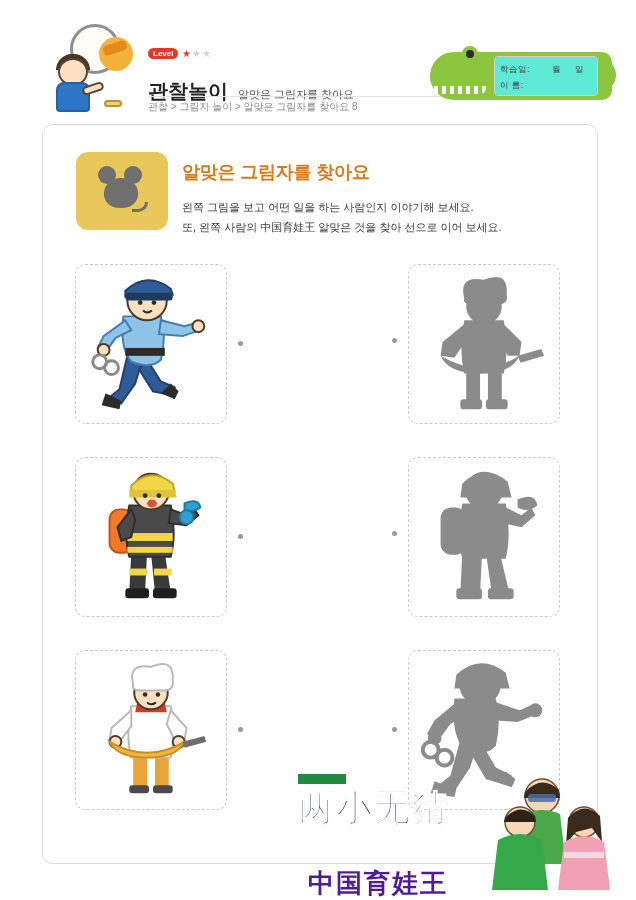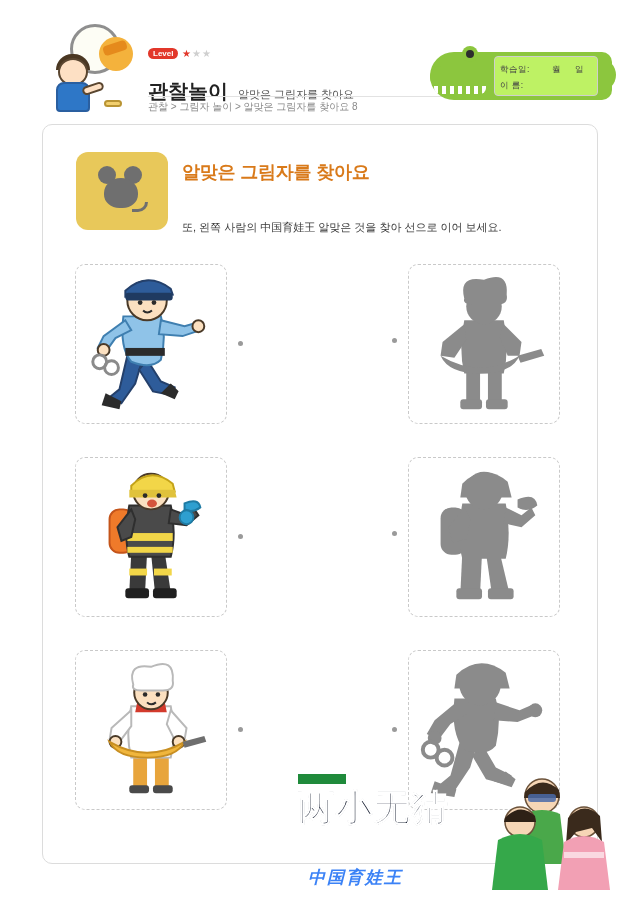--- a/index.html
+++ b/index.html
@@ -173,21 +173,21 @@
     position:absolute;
     left:160px; top:14px;
     width:26px; height:34px;
     background:#8cc63e;
     border-radius: 0 30px 30px 0;
   }
   .name-box {
     position:absolute;
     left:64px; top:12px;
     width:104px; height:40px;
-    background:#bef264;
+    background:#5eead4;
     border:1px solid #cfcfcf;
     border-radius:4px;
     padding:4px 5px;
   }
   .name-line { font-size:8.5px; color:#444; line-height:16px; letter-spacing:0.5px; }
   .name-line .gap { display:inline-block; width:22px; }
 
   
   .sheet {
     position:absolute;
@@ -309,23 +309,22 @@
     -webkit-text-stroke: 1px #ffffff;
   }
   .wm-blue {
     position:absolute; left:8px; top:54px;
     font-size:36px; font-weight:bold; color:#2f2fcf;
     letter-spacing:1px;
     -webkit-text-stroke: 1px #ffffff;
   }
   .wm-black {
     position:absolute; left:18px; top:96px;
-    font-size:17px; font-weight:bold; color:#3b82f6;
+    font-size:26px; font-weight:bold; color:#4c1d95;
     letter-spacing:2px;
-    font-style:italic;
   }
   .wm-people { position:absolute; left:190px; top:0px; width:150px; height:120px; }
 </style>
 </head>
 <body>
 
 <div class="header">
 
   <div class="mascot">
     <div class="mag-circle">
@@ -375,20 +374,21 @@
 <div class="task-head">
   <div class="mouse-icon">
     <div class="mouse-silhouette">
       <div class="ms-ear-l"></div>
       <div class="ms-ear-r"></div>
       <div class="ms-head"></div>
       <div class="ms-tail"></div>
     </div>
   </div>
   <div class="task-title">알맞은 그림자를 찾아요</div>
+  <div class="task-line1">왼쪽 그림을 보고 어떤 일을 하는 사람인지 이야기해 보세요.</div>
   <div class="task-line2">또, 왼쪽 사람의 中国育娃王 알맞은 것을 찾아 선으로 이어 보세요.</div>
 </div>
 
 <div class="grid">
 
   <div class="cell left-1">
     <svg class="fig" viewBox="0 0 152 160">
 
       <path d="M52 92 L44 126 L34 134 L46 140 L60 120 L66 100 Z" fill="#2e5c9a" stroke="#24406b" stroke-width="2"></path>
       <path d="M72 96 L86 118 L100 124 L98 132 L78 128 L64 106 Z" fill="#2e5c9a" stroke="#24406b" stroke-width="2"></path>

